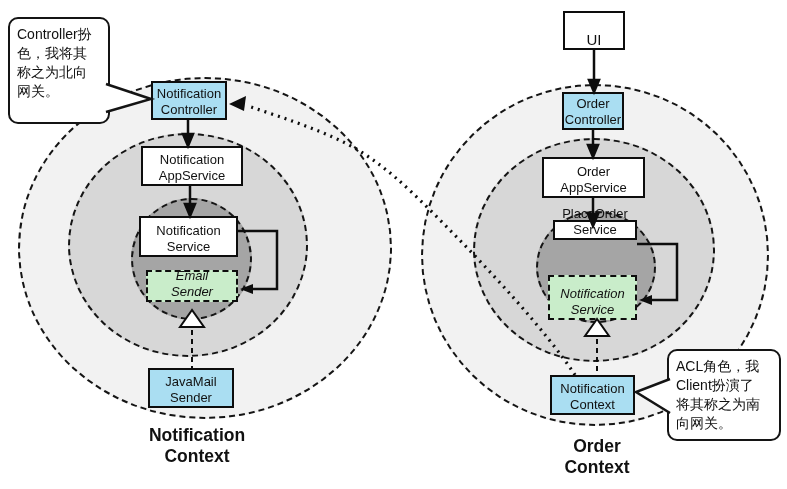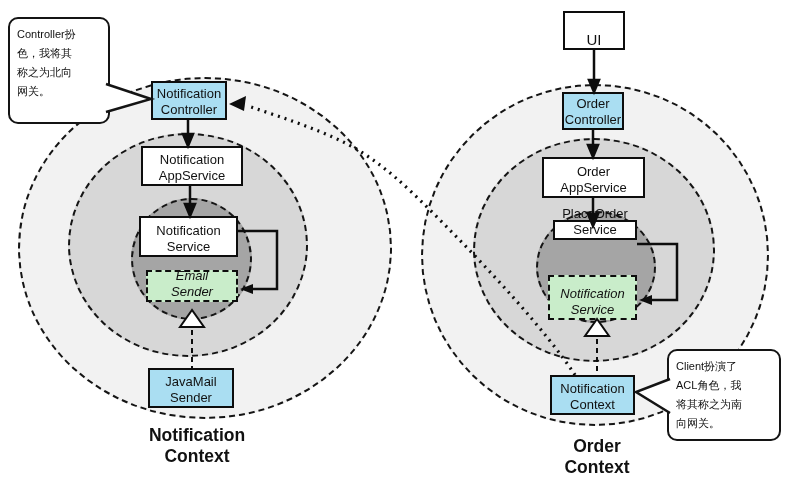--- a/index.html
+++ b/index.html
@@ -26,21 +26,21 @@
   svg.overlay{position:absolute;left:0;top:0;z-index:6;pointer-events:none;}
   
   .ctx-label{
     position:absolute;width:170px;text-align:center;font-weight:bold;
     font-size:17.5px;line-height:21px;z-index:5;color:#111;
   }
   
   .callout{
     position:absolute;box-sizing:border-box;background:#fff;border:2.5px solid #141414;
     border-radius:10px;z-index:8;padding:6px 6px 4px 7px;
-    font-size:11px;line-height:19px;white-space:nowrap;
+    font-size:14px;line-height:19px;white-space:nowrap;
   }
   .callout div{white-space:nowrap;}
   svg.pointer{position:absolute;left:0;top:0;z-index:9;pointer-events:none;}
 </style>
 </head>
 <body>
 
 <div class="canvas">
 
   <div class="ring outer" style="left:18px;top:77px;width:374px;height:342px"></div>
@@ -152,22 +152,22 @@
   </svg>
 
   <div class="callout" style="left:8px;top:17px;width:102px;height:107px">
     <div>Controller扮</div>
     <div>色，我将其</div>
     <div>称之为北向</div>
     <div>网关。</div>
   </div>
 
   <div class="callout" style="left:667px;top:349px;width:114px;height:92px">
+    <div>ACL角色，我</div>
     <div>Client扮演了</div>
-    <div>ACL角色，我</div>
     <div>将其称之为南</div>
     <div>向网关。</div>
   </div>
 
   <svg class="pointer" width="787" height="489" viewBox="0 0 787 489">
     <g>
       <polygon points="106,84 151,99 106,112" fill="#ffffff"></polygon>
       <path d="M106,84 L151,99 L106,112" fill="none" stroke="#141414" stroke-width="2.5"></path>
     </g>
     <g>

